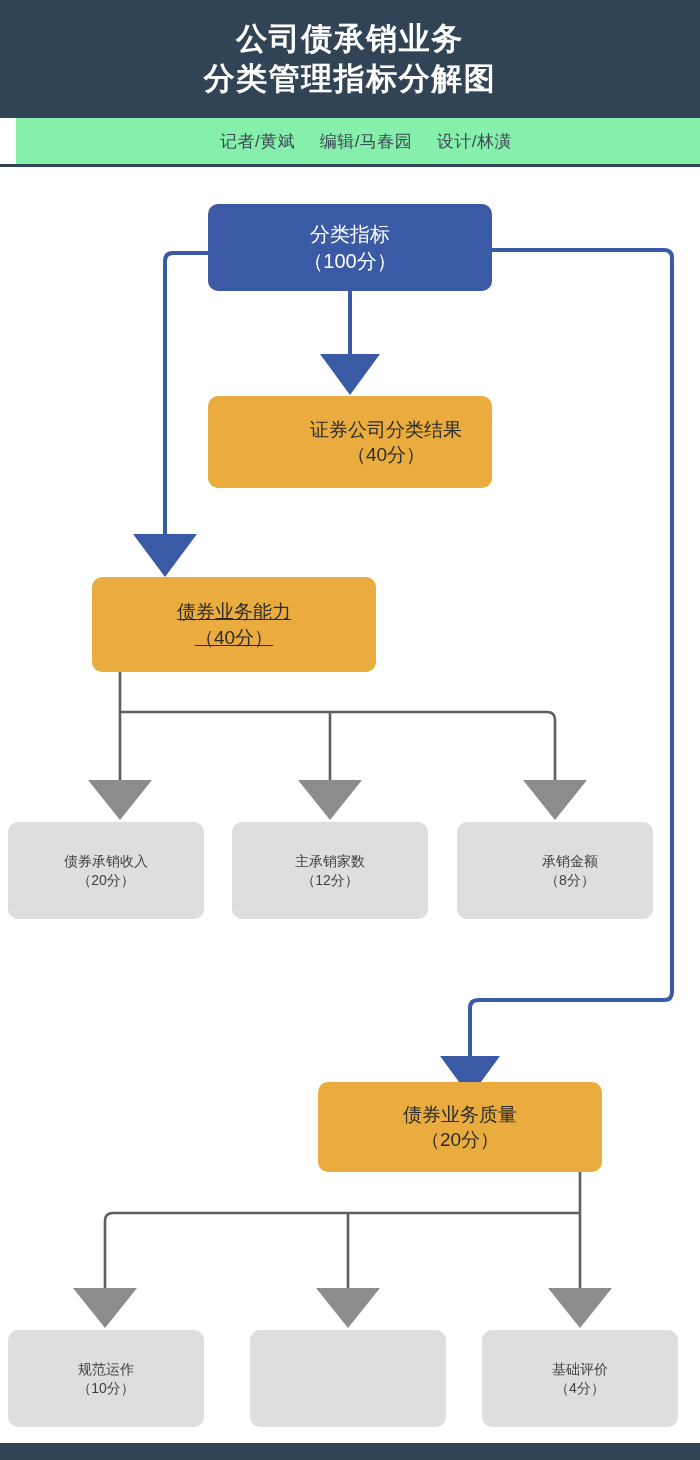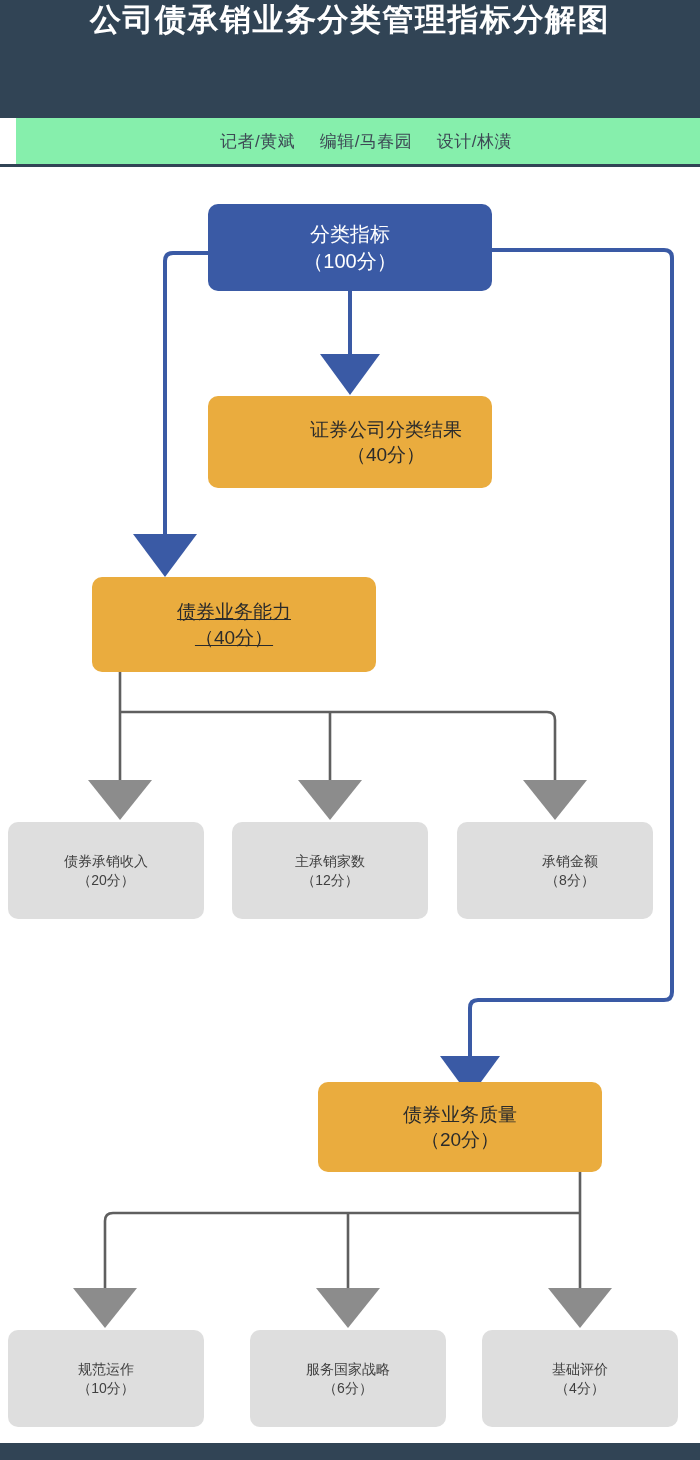--- a/index.html
+++ b/index.html
@@ -20,22 +20,22 @@
 
   
   .header-band {
     position: absolute;
     left: 0;
     top: 0;
     width: 700px;
     height: 118px;
     background: #314455;
     display: flex;
-    flex-direction: row;
-    align-items: flex-start;
+    flex-direction: column;
+    align-items: center;
     justify-content: center;
   }
   .header-title-line {
     color: #ffffff;
     font-size: 31px;
     font-weight: bold;
     letter-spacing: 1.5px;
     line-height: 40px;
     text-align: center;
   }
@@ -211,24 +211,20 @@
     <div class="node-label lbl-secondary" style="left:318px; top:915px; width:284px; height:90px;">
       <div class="l1">债券业务质量</div>
       <div class="l2">（20分）</div>
     </div>
 
     <div class="node-label lbl-leaf" style="left:8px; top:1163px; width:196px; height:97px;">
       <div class="l1">规范运作</div>
       <div class="l2">（10分）</div>
     </div>
 
-    <div class="node-label lbl-leaf" style="left:250px; top:1163px; width:196px; height:97px;">
-      <div class="l1">服务国家战略</div>
-      <div class="l2">（6分）</div>
-    </div>
 
     <div class="node-label lbl-leaf" style="left:482px; top:1163px; width:196px; height:97px;">
       <div class="l1">基础评价</div>
       <div class="l2">（4分）</div>
     </div>
 
   </div>
 
   <div class="footer-band"></div>
 </div>

